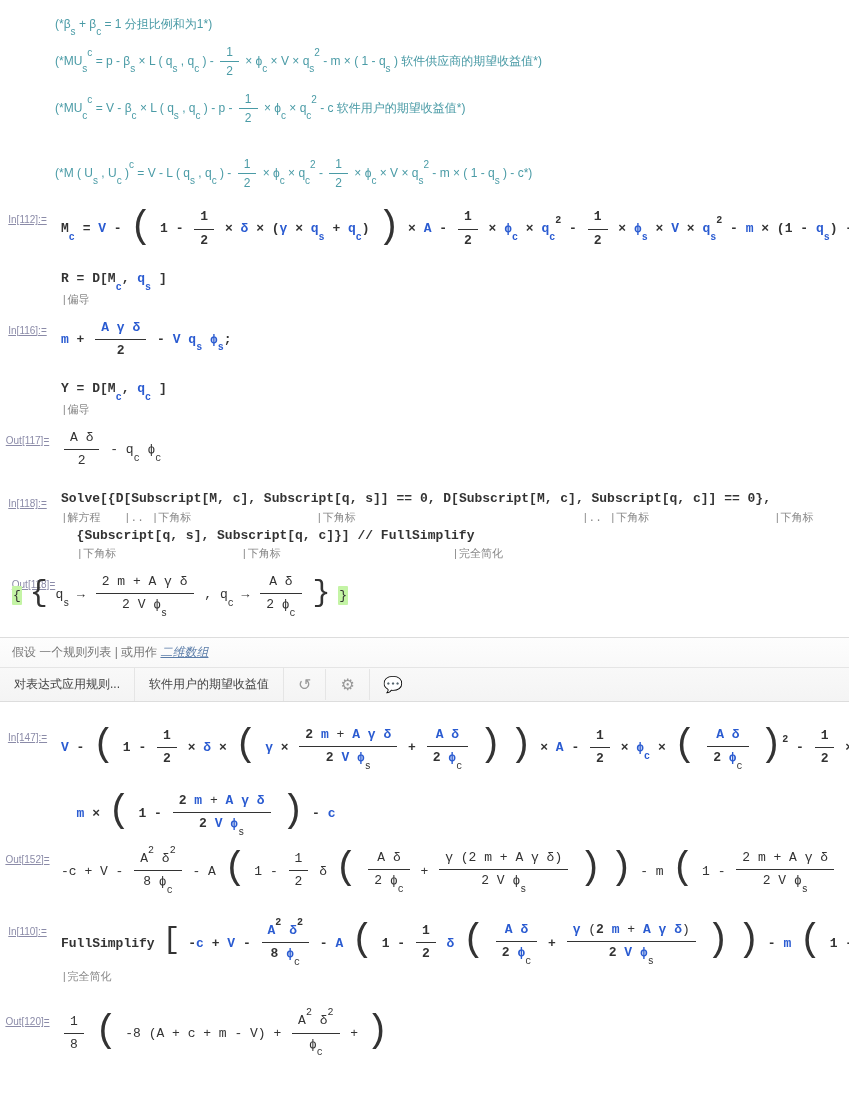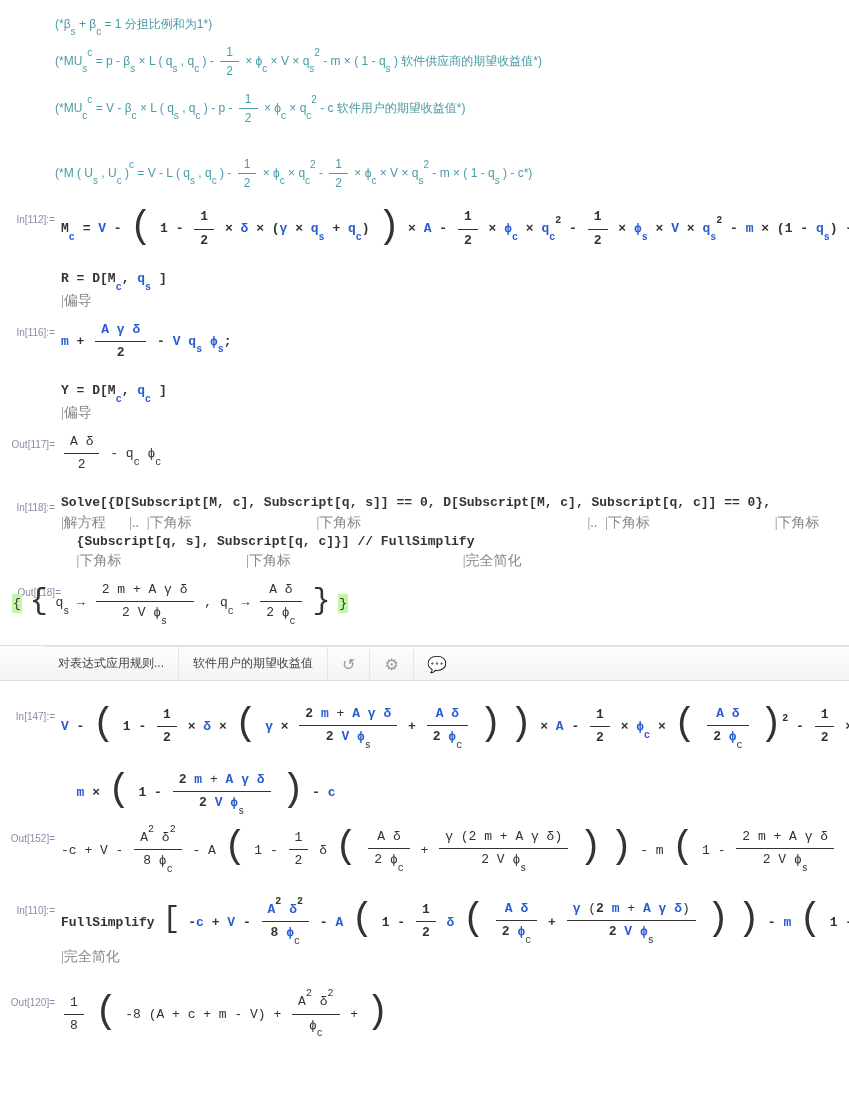--- a/index.html
+++ b/index.html
@@ -12,27 +12,28 @@
     color: #333;
   }
   .cell-row {
     display: flex;
     align-items: flex-start;
     padding: 4px 0;
     position: relative;
   }
   .label-col {
     width: 55px;
-    text-align: right;
+    text-align: center;
     color: #8B8BA8;
     font-size: 10px;
     padding-top: 8px;
     padding-right: 6px;
     flex-shrink: 0;
     font-family: sans-serif;
+    text-decoration: underline;
   }
   .content-col {
     flex: 1;
     padding-right: 10px;
     line-height: 1.4;
   }
   .comment {
     color: #4A9BA6;
     font-family: sans-serif;
     font-size: 12px;
@@ -40,21 +41,21 @@
     padding-left: 55px;
   }
   .math {
     font-family: "Consolas", "Courier New", monospace;
     white-space: nowrap;
   }
   .op  { color: #333; font-weight: bold; }
   .var { color: #2A5BD1; font-weight: bold; } 
   .num { color: #333; font-weight: bold; }
   .fn  { color: #333; font-weight: bold; }
-  .u   { color: #888; font-size: 14px; font-family: Liberation Serif, serif; margin-top: 6px; } 
+  .u   { color: #888; font-size: 11px; font-family: Liberation Mono, monospace; margin-top: 6px; } 
   sub  { font-size: 10px; position: relative; bottom: -4px; }
   sup  { font-size: 10px; position: relative; top: -4px; }
 
   .frac {
     display: inline-block;
     text-align: center;
     vertical-align: middle;
     margin: 0 3px;
   }
   .frac .n { display: block; border-bottom: 1px solid #333; padding: 2px 6px; }
@@ -89,23 +90,22 @@
     font-size: 12px;
     color: #555;
   }
   .sugbar .assume {
     padding: 6px 12px;
     color:#777;
   }
   .sugbar .assume a { color:#5A7CA8; text-decoration: underline; font-style: italic; }
   .sugbar .row2 {
     display: flex;
-    align-items: flex-end;
+    align-items: center;
     border-top: 1px solid #e5e5e5;
-    margin-left: 44px;
   }
   .sugbar .btn {
     padding: 8px 14px;
     border-right: 1px solid #e5e5e5;
     color:#444;
     cursor:pointer;
   }
   .sugbar .iconbtn {
     padding: 6px 14px;
     border-right: 1px solid #e5e5e5;
@@ -216,20 +216,23 @@
     q<sub>s</sub><span> → </span>
     <span class="frac"><span class="n">2 m + A γ δ</span><span class="d">2 V ϕ<sub>s</sub></span></span>
     , q<sub>c</sub><span> → </span>
     <span class="frac"><span class="n">A δ</span><span class="d">2 ϕ<sub>c</sub></span></span>
     <span class="big-paren"><span class="rp" style="font-size:30px">}</span></span>
     <span class="hl">}</span>
   </div>
 </div>
 
 <div class="sugbar">
+  <div class="assume">
+    <span>假设 一个规则列表 | 或用作 </span><a>二维数组</a>
+  </div>
   <div class="row2">
     <div class="btn">对表达式应用规则...</div>
     <div class="btn">软件用户的期望收益值</div>
     <div class="iconbtn">↺</div>
     <div class="iconbtn">⚙</div>
     <div class="iconbtn" style="border-right:none">💬</div>
     <div style="flex:1"></div>
   </div>
 </div>
 

